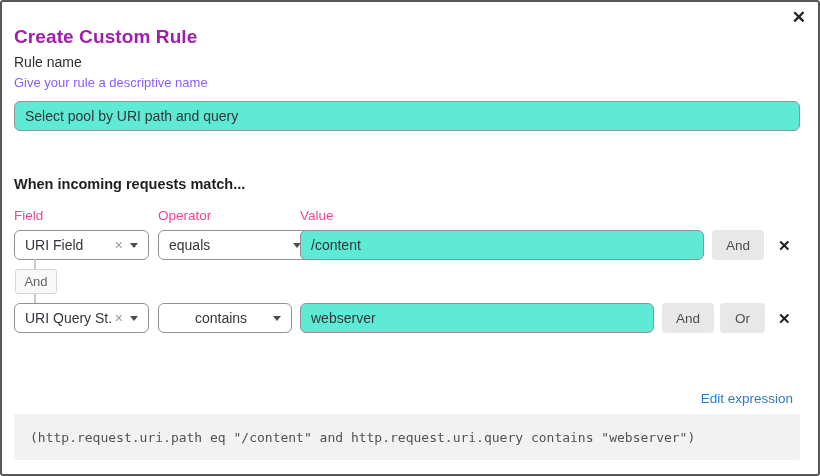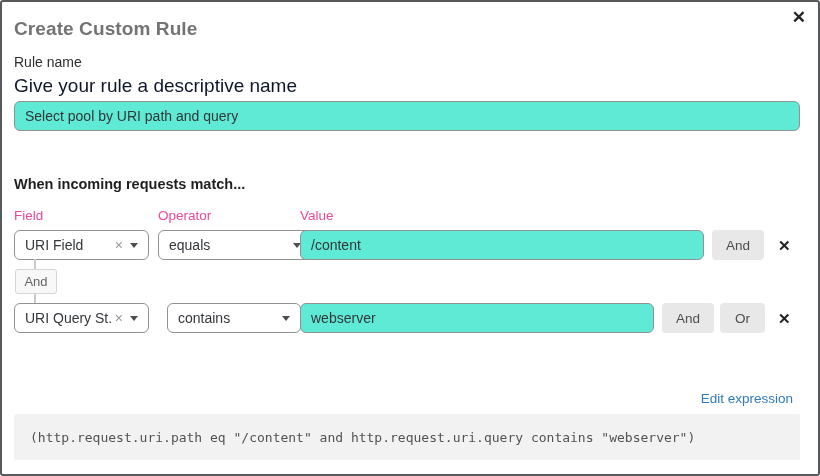--- a/index.html
+++ b/index.html
@@ -11,34 +11,34 @@
   }
   .dialog {
     position: absolute; left: 0; top: 0;
     width: 820px; height: 476px;
     background: #ffffff;
     border: 2px solid #58595b;
     border-radius: 3px;
   }
   .abs { position: absolute; }
   .dialog-title {
-    left: 12px; top: 16px;
-    font-size: 19px; font-weight: bold; color: #737373;
+    left: 12px; top: 24px;
+    font-size: 19px; font-weight: bold; color: #a21caf;
     letter-spacing: 0.1px;
   }
   .close-icon {
     right: 8px; top: 4px;
     font-size: 17px; font-weight: bold; color: #242527;
     cursor: pointer; padding: 2px 4px; line-height: 1.2;
   }
   .field-label {
     font-size: 14px; color: #2e2e2e;
   }
   .help-text {
-    font-size: 19px; color: #0f172a;
+    font-size: 13px; color: #8b5cf6;
   }
   .text-input {
     border: 1px solid #929292; border-radius: 6px;
     background: #5eead4; color: #33363b;
     font-size: 14px; font-family: "Liberation Sans", sans-serif;
     padding: 0 10px; height: 30px; outline: none;
   }
   .section-heading {
     font-size: 14.5px; font-weight: bold; color: #1f1f1f;
   }
@@ -129,21 +129,21 @@
   <div class="abs row-delete" style="left:776px; top:236px;">✕</div>
 
   <div class="abs connector-line" style="left:32px; top:257px; height:44px;"></div>
   <div class="abs and-badge" style="left:13px; top:267px; width:42px; height:25px;">And</div>
 
   <div class="abs select-box" style="left:12px; top:301px; width:135px;">
     <span class="sel-text">URI Query St...</span>
     <span class="clear-x">×</span>
     <span class="caret-down"></span>
   </div>
-  <div class="abs select-box" style="left:165px; top:301px; width:134px;">
+  <div class="abs select-box" style="left:156px; top:301px; width:134px;text-align:center;">
     <span class="sel-text">contains</span>
     <span class="caret-down"></span>
   </div>
   <input class="abs text-input" style="left: 298px; top: 301px; width: 354px;" type="text" value="webserver">
   <button class="abs gray-btn" style="left:660px; top:301px; width:52px;">And</button>
   <button class="abs gray-btn" style="left:718px; top:301px; width:45px;">Or</button>
   <div class="abs row-delete" style="left:776px; top:309px;">✕</div>
 
   <a class="abs edit-link" style="right:25px; top:389px;">Edit expression</a>
   <div class="abs code-block" style="left:12px; top:412px; width:786px; height:46px;">

